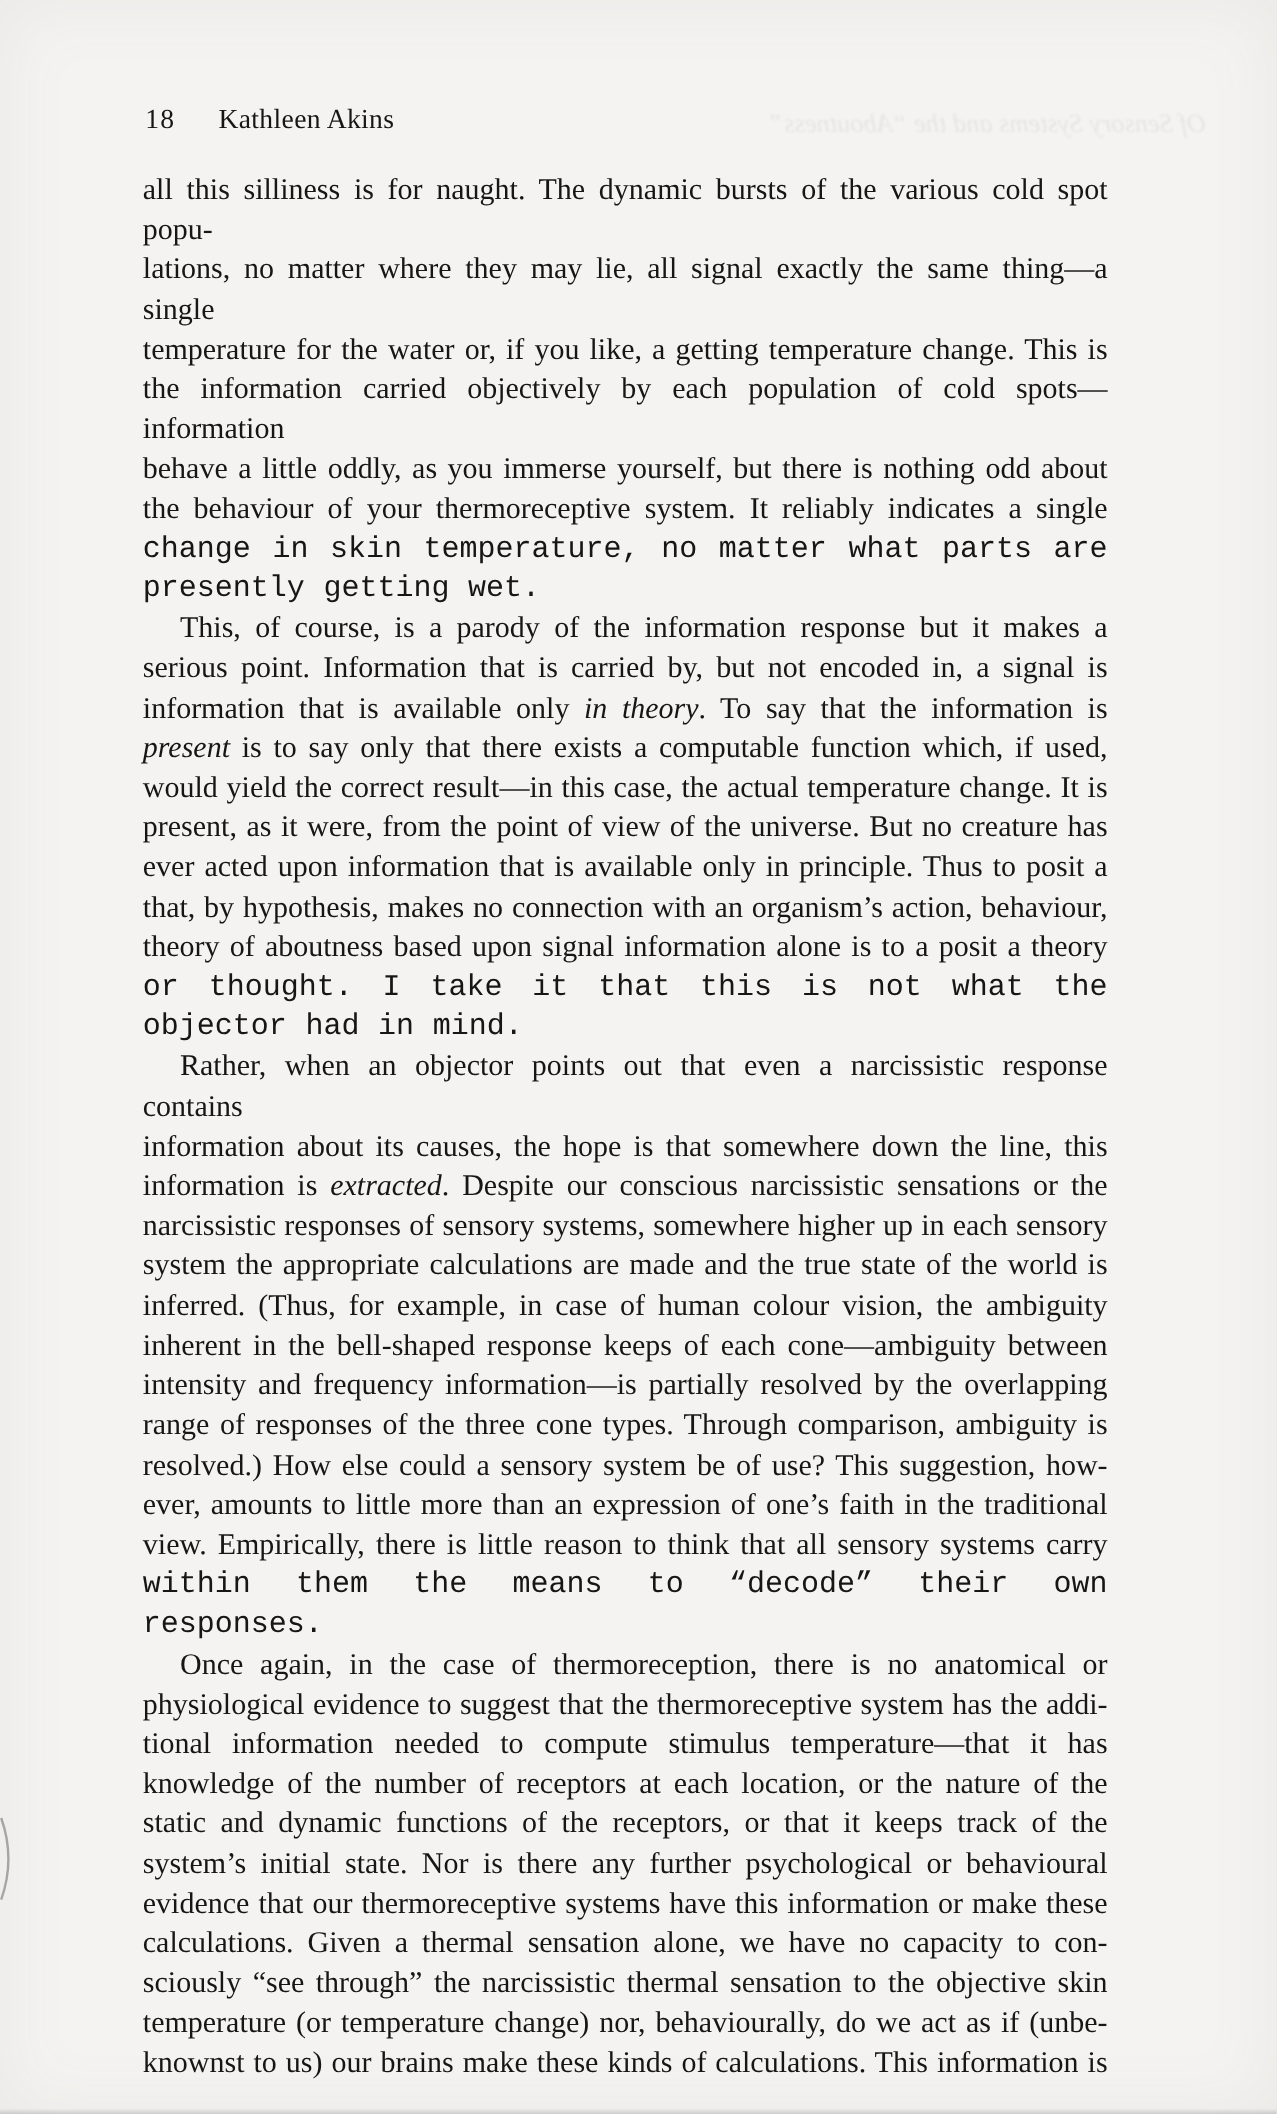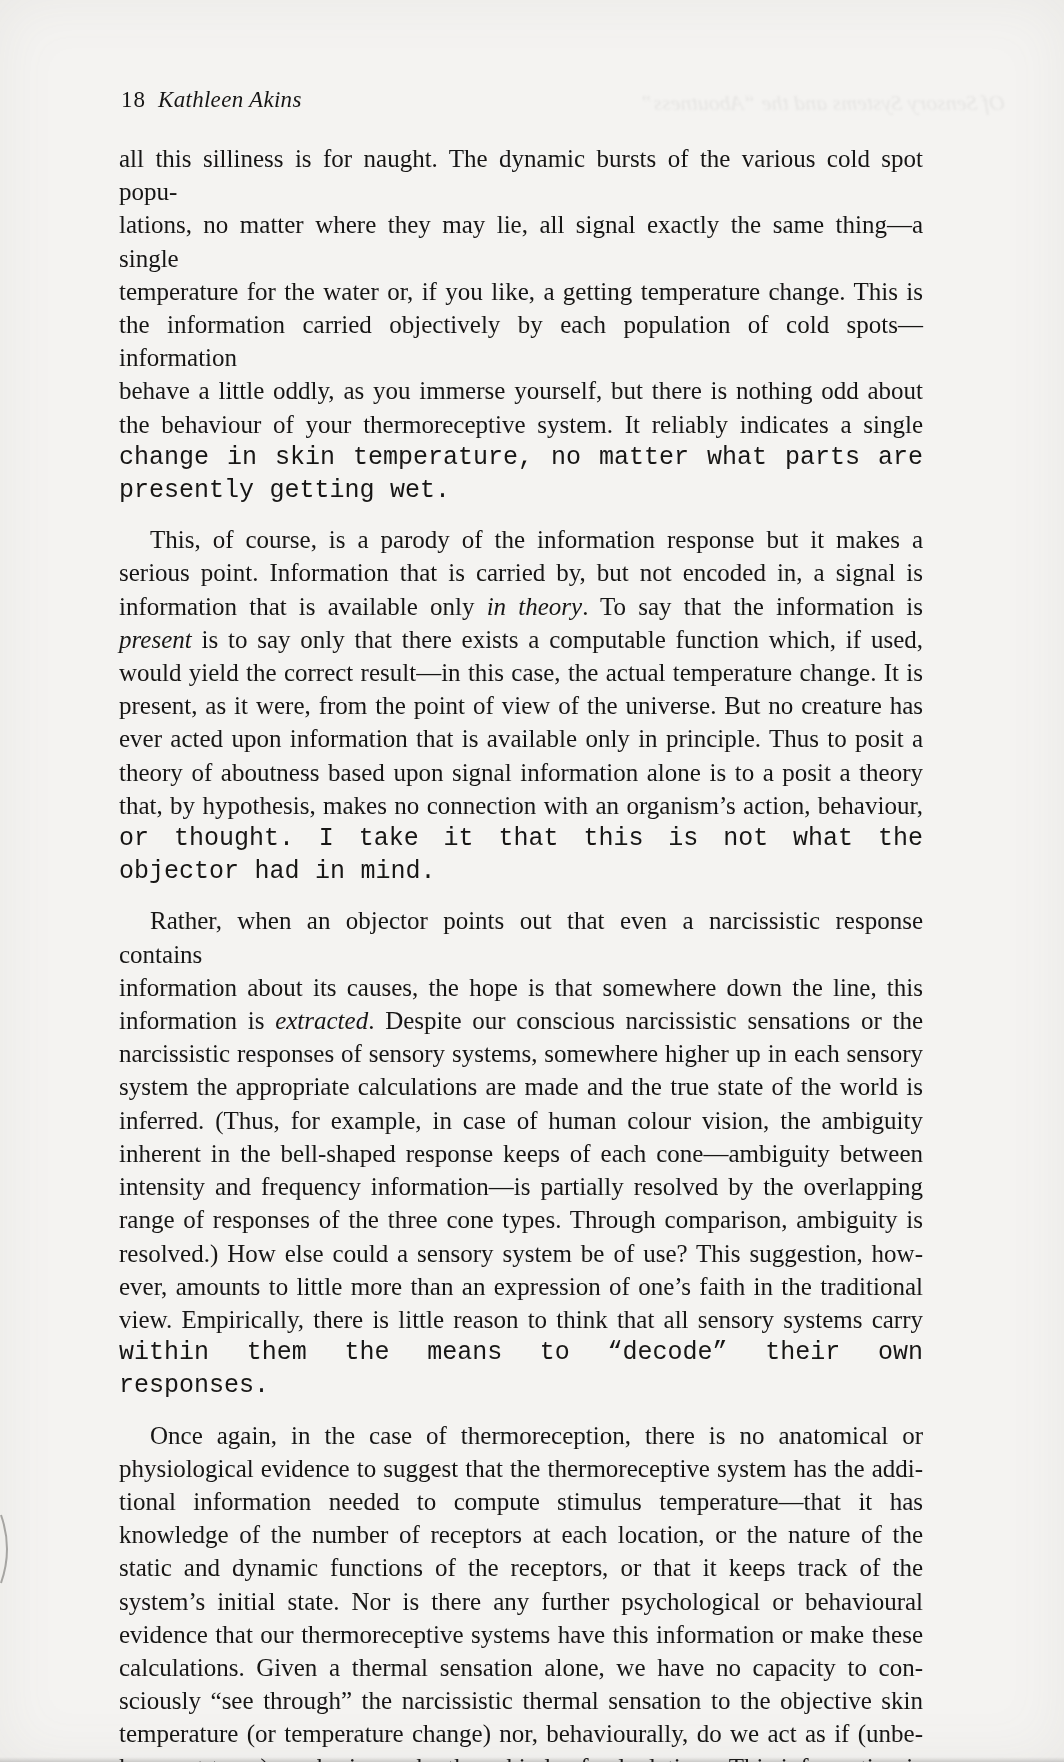--- a/index.html
+++ b/index.html
@@ -24,22 +24,21 @@
     left: 121px;
     font-size: 23px;
     line-height: 28px;
     white-space: nowrap;
   }
   .page-number {
     font-style: normal;
     letter-spacing: 1px;
   }
   .author {
-    font-style: italic;
-    margin-left: 12px;
+    margin-left: 36px;
     letter-spacing: 0.3px;
   }
   .bleed-through {
     position: absolute;
     top: 90px;
     left: 575px;
     width: 430px;
     transform: scaleX(-1);
     font-style: italic;
     font-size: 22px;
@@ -61,21 +60,20 @@
     text-align: justify;
     text-align-last: justify;
     word-spacing: 0.5px;
   }
   .line.last {
     text-align-last: left;
     font-family: Liberation Mono, monospace;
   }
   .line.first-indent {
     text-indent: 31px;
-    margin-top: 16px;
   }
   .margin-mark {
     position: absolute;
     left: 0;
     top: 1512px;
   }
   .bottom-edge {
     position: absolute;
     left: 0;
     right: 0;
@@ -107,22 +105,22 @@
         <div class="line last">change in skin temperature, no matter what parts are presently getting wet.</div>
       </div>
       <div class="para">
         <div class="line first-indent">This, of course, is a parody of the information response but it makes a</div>
         <div class="line">serious point. Information that is carried by, but not encoded in, a signal is</div>
         <div class="line">information that is available only <i>in theory</i>. To say that the information is</div>
         <div class="line"><i>present</i> is to say only that there exists a computable function which, if used,</div>
         <div class="line">would yield the correct result—in this case, the actual temperature change. It is</div>
         <div class="line">present, as it were, from the point of view of the universe. But no creature has</div>
         <div class="line">ever acted upon information that is available only in principle. Thus to posit a</div>
+        <div class="line">that, by hypothesis, makes no connection with an organism’s action, behaviour,</div>
         <div class="line">theory of aboutness based upon signal information alone is to a posit a theory</div>
-        <div class="line">that, by hypothesis, makes no connection with an organism’s action, behaviour,</div>
         <div class="line last">or thought. I take it that this is not what the objector had in mind.</div>
       </div>
       <div class="para">
         <div class="line first-indent">Rather, when an objector points out that even a narcissistic response contains</div>
         <div class="line">information about its causes, the hope is that somewhere down the line, this</div>
         <div class="line">information is <i>extracted</i>. Despite our conscious narcissistic sensations or the</div>
         <div class="line">narcissistic responses of sensory systems, somewhere higher up in each sensory</div>
         <div class="line">system the appropriate calculations are made and the true state of the world is</div>
         <div class="line">inferred. (Thus, for example, in case of human colour vision, the ambiguity</div>
         <div class="line">inherent in the bell-shaped response keeps of each cone—ambiguity between</div>

